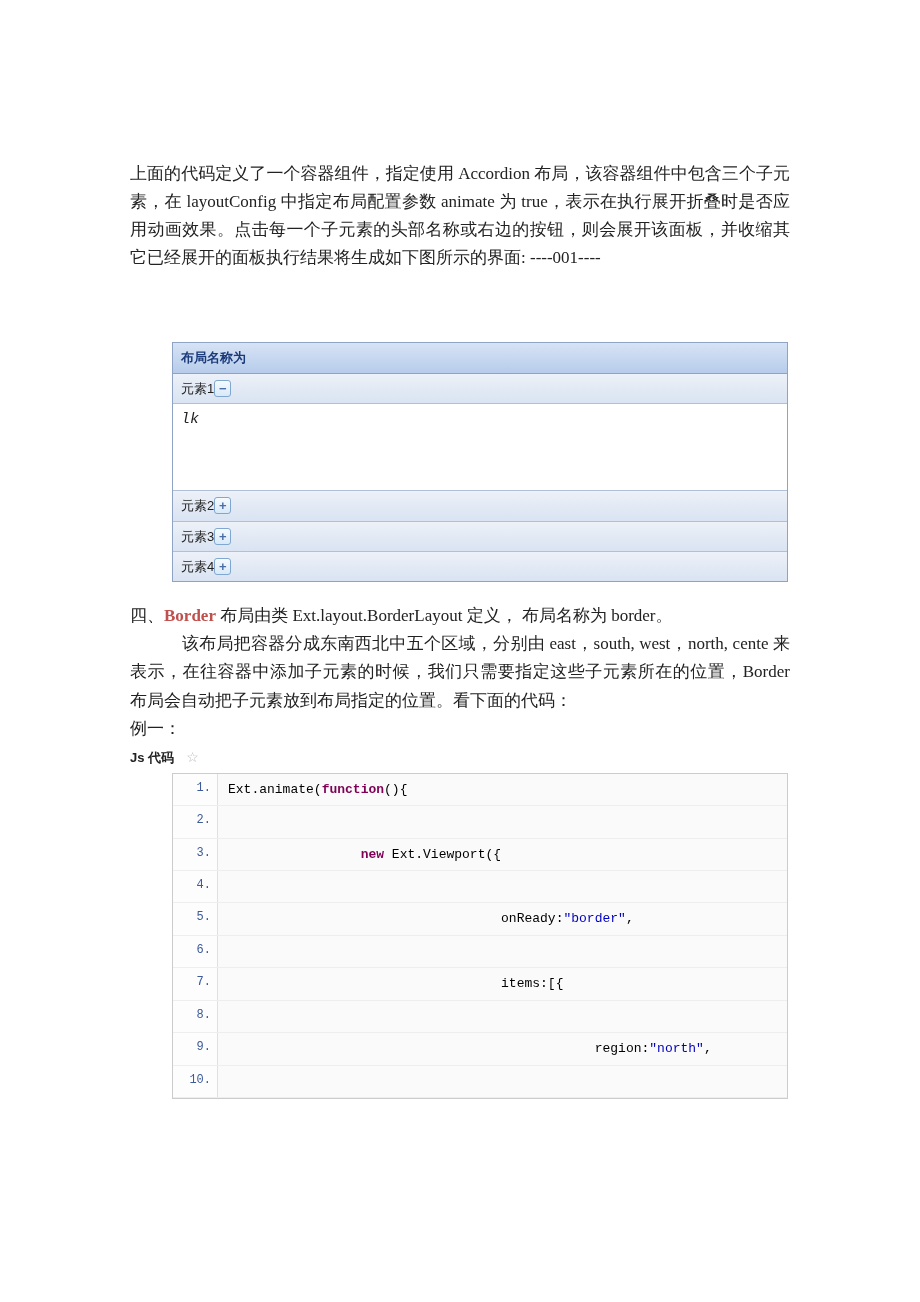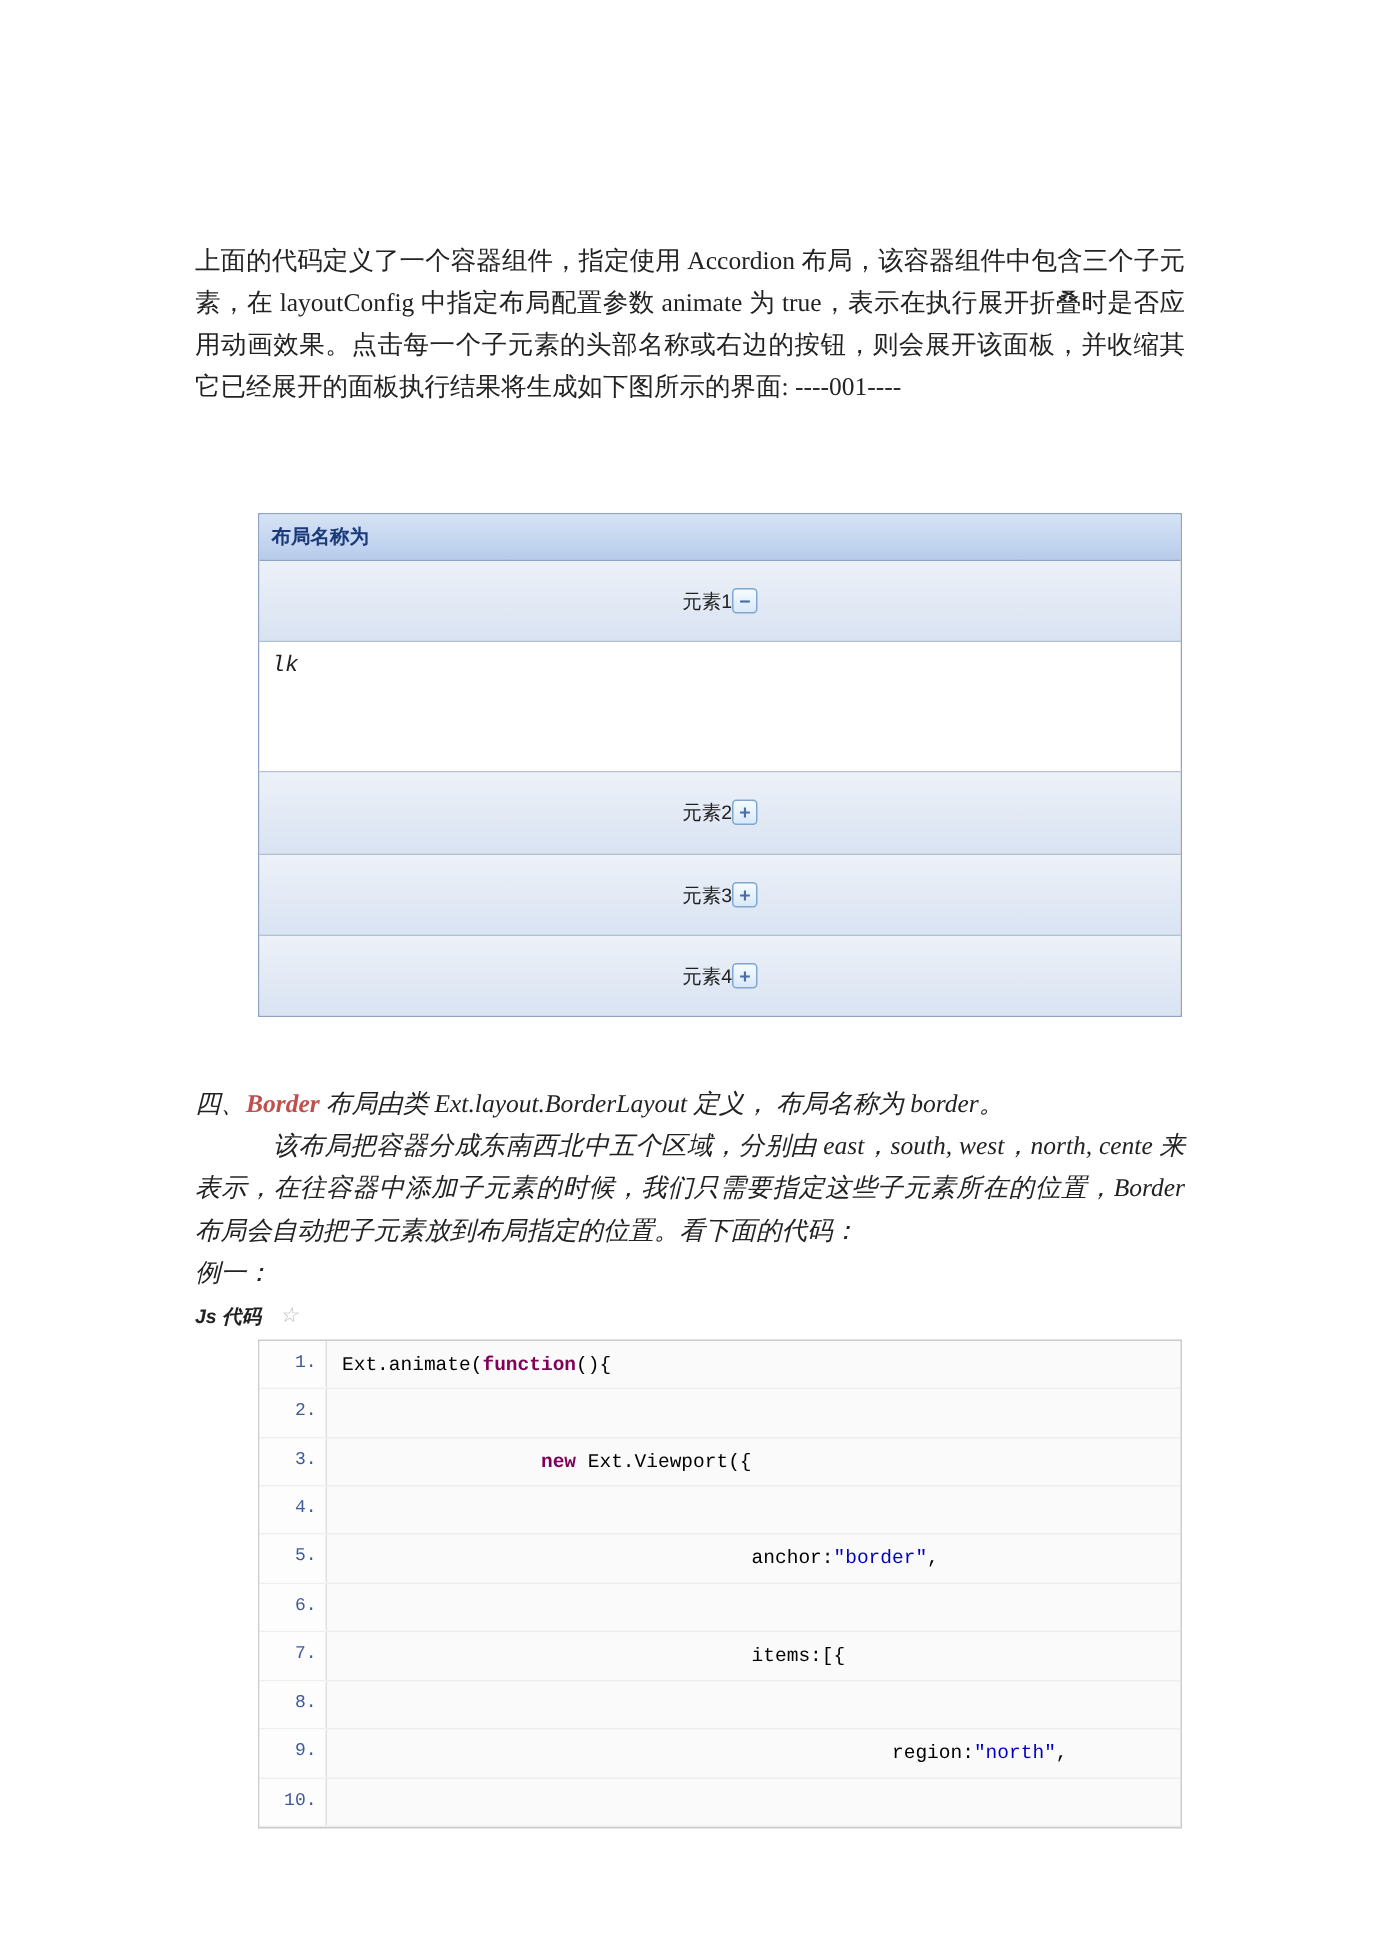--- a/index.html
+++ b/index.html
@@ -32,24 +32,24 @@
   .panel-title {
     background: linear-gradient(#d6e3f5, #b7cceb);
     color: #1a3a7a;
     font-weight: bold;
     padding: 4px 8px;
     border-bottom: 1px solid #8fa3c4;
   }
   .acc-row {
     background: linear-gradient(#edf1f8, #d9e3f2);
     border-bottom: 1px solid #b0c0da;
-    padding: 16px 8px;
+    padding: 4px 8px;
     color: #222;
     display: flex;
-    justify-content: center;
+    justify-content: flex-start;
     align-items: center;
   }
   .acc-icon {
     width: 15px;
     height: 15px;
     background: linear-gradient(#f5fbff, #d9e9f8);
     border: 1px solid #7fa7cf;
     border-radius: 3px;
     display: inline-flex;
     align-items: center;
@@ -80,22 +80,21 @@
   .anchor-word {
     color: #c0504d;
     font-size: 26px;
     font-family: Arial, sans-serif;
     font-weight: normal;
   }
   .sub {
     margin-left: 38px;
   }
   .sec4 {
-    margin-top: 44px;
-    font-style: italic;
+    margin-top: 20px;
   }
   .border-word {
     color: #c0504d;
     font-weight: bold;
   }
 
   
   .code-label {
     font-family: Arial, sans-serif;
     font-size: 13px;
@@ -198,21 +197,21 @@
     <div class="code-line">
         <div class="lineno">3.</div>
         <div class="codetxt">                 <span class="kw">new</span><span> Ext.Viewport({  </span></div>
       </div>
     <div class="code-line">
         <div class="lineno">4.</div>
         <div class="codetxt"><span>  </span></div>
       </div>
     <div class="code-line">
         <div class="lineno">5.</div>
-        <div class="codetxt">                                   <span>anchor:</span><span class="str">"border"</span><span>,  </span></div>
+        <div class="codetxt">                                   <span>onReady:</span><span class="str">"border"</span><span>,  </span></div>
       </div>
     <div class="code-line">
         <div class="lineno">6.</div>
         <div class="codetxt"><span>  </span></div>
       </div>
     <div class="code-line">
         <div class="lineno">7.</div>
         <div class="codetxt">                                   <span>items:[{  </span></div>
       </div>
     <div class="code-line">

